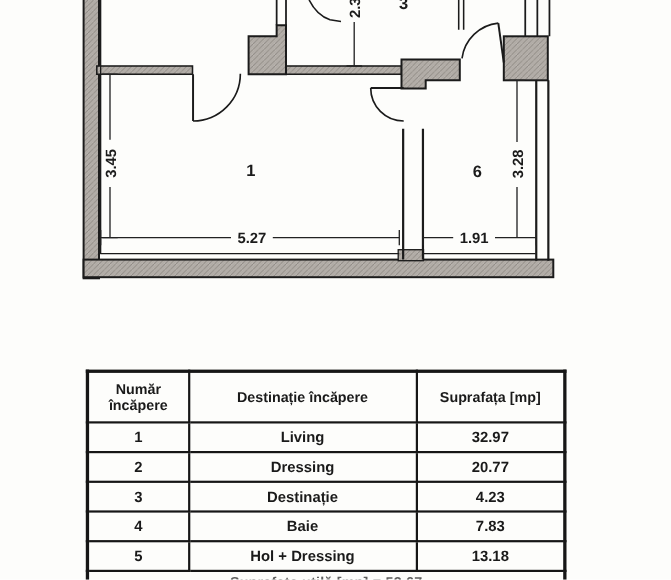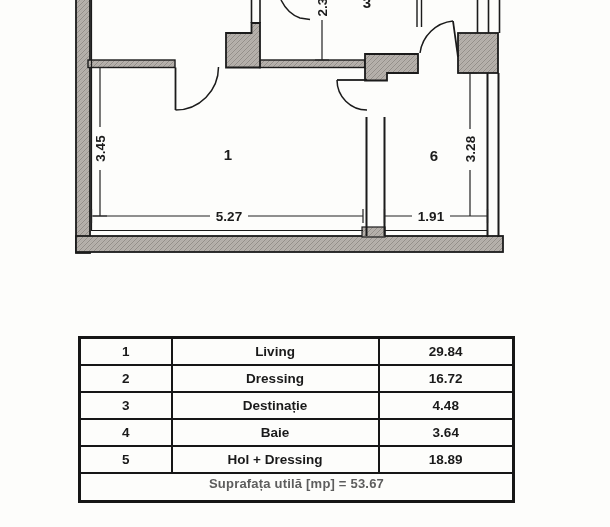--- a/index.html
+++ b/index.html
@@ -94,43 +94,51 @@
   </svg>
 
   <table class="rooms">
     <colgroup>
         <col style="width:92px">
         <col style="width:207px">
         <col style="width:135px">
       </colgroup>
     <tbody>
       <tr>
+        <th>
+          <span style="display:block">Număr</span>
+          <span style="display:block">încăpere</span>
+        </th>
+        <th>Destinație încăpere</th>
+        <th>Suprafața [mp]</th>
+      </tr>
+      <tr>
         <td>1</td>
         <td>Living</td>
-        <td>29.84</td>
+        <td>32.97</td>
       </tr>
       <tr>
         <td>2</td>
         <td>Dressing</td>
-        <td>16.72</td>
+        <td>20.77</td>
       </tr>
       <tr>
         <td>3</td>
         <td>Destinație</td>
-        <td>4.48</td>
+        <td>4.23</td>
       </tr>
       <tr>
         <td>4</td>
         <td>Baie</td>
-        <td>3.64</td>
+        <td>7.83</td>
       </tr>
       <tr>
         <td>5</td>
         <td>Hol + Dressing</td>
-        <td>18.89</td>
+        <td>13.18</td>
       </tr>
       <tr class="total-row">
         <td colspan="3">Suprafața utilă [mp] = 53.67</td>
       </tr>
     </tbody>
   </table>
 
 </div>
 
 </body></html>

